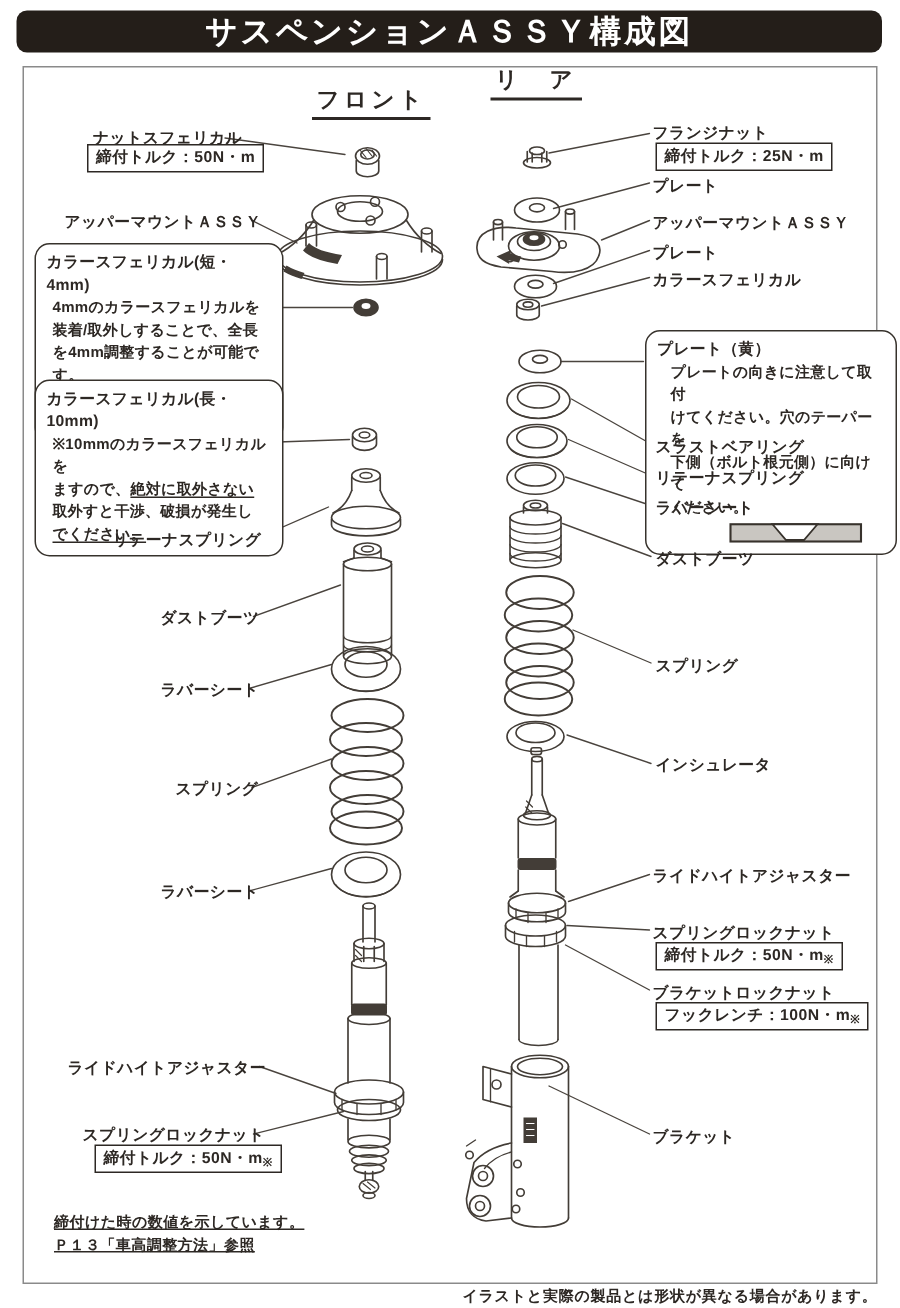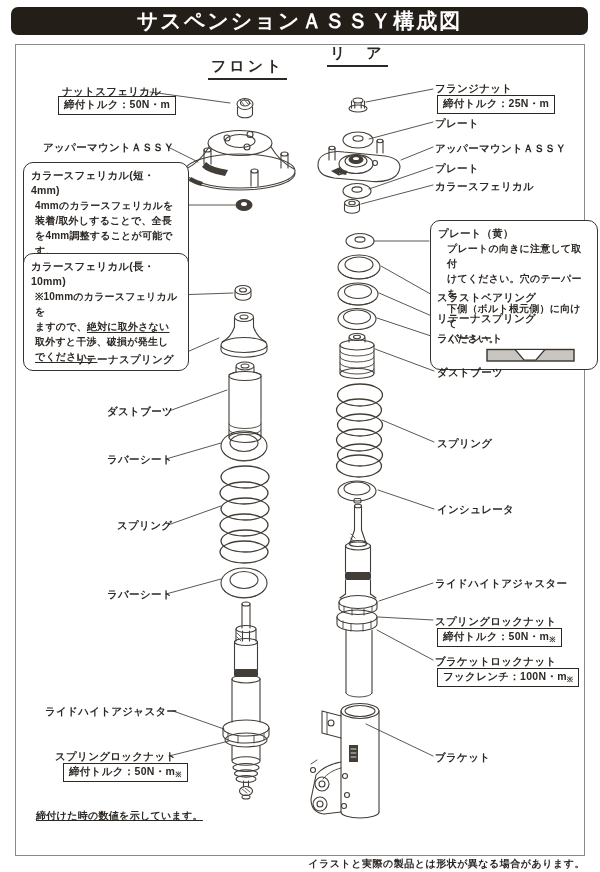--- a/index.html
+++ b/index.html
@@ -327,20 +327,21 @@
   <div class="lbl" style="left:107px;top:405px;">ダストブーツ</div>
   <div class="lbl" style="left:107px;top:453px;">ラバーシート</div>
   <div class="lbl" style="left:117px;top:519px;">スプリング</div>
   <div class="lbl" style="left:107px;top:588px;">ラバーシート</div>
   <div class="lbl" style="left:45px;top:705px;">ライドハイトアジャスター</div>
   <div class="lbl" style="left:55px;top:750px;">スプリングロックナット</div>
   <div class="tq" style="left:63px;top:763px;"><span>締付トルク：50N・m</span><span class="sub">※</span></div>
 
   <div class="footnote" style="left:26px;top:809px;">
     <div class="ind">締付けた時の数値を示しています。</div>
+    <div class="ind">Ｐ１３「車高調整方法」参照</div>
   </div>
 
   <div class="lbl" style="left:435px;top:82px;">フランジナット</div>
   <div class="tq" style="left:437px;top:95px;"><span>締付トルク：25N・m</span></div>
   <div class="lbl" style="left:435px;top:117px;">プレート</div>
   <div class="lbl" style="left:435px;top:142px;">アッパーマウントＡＳＳＹ</div>
   <div class="lbl" style="left:435px;top:162px;">プレート</div>
   <div class="lbl" style="left:435px;top:180px;">カラースフェリカル</div>
 
   <div class="note" style="left:430px;top:196px;width:152px;margin-top:24px;">

